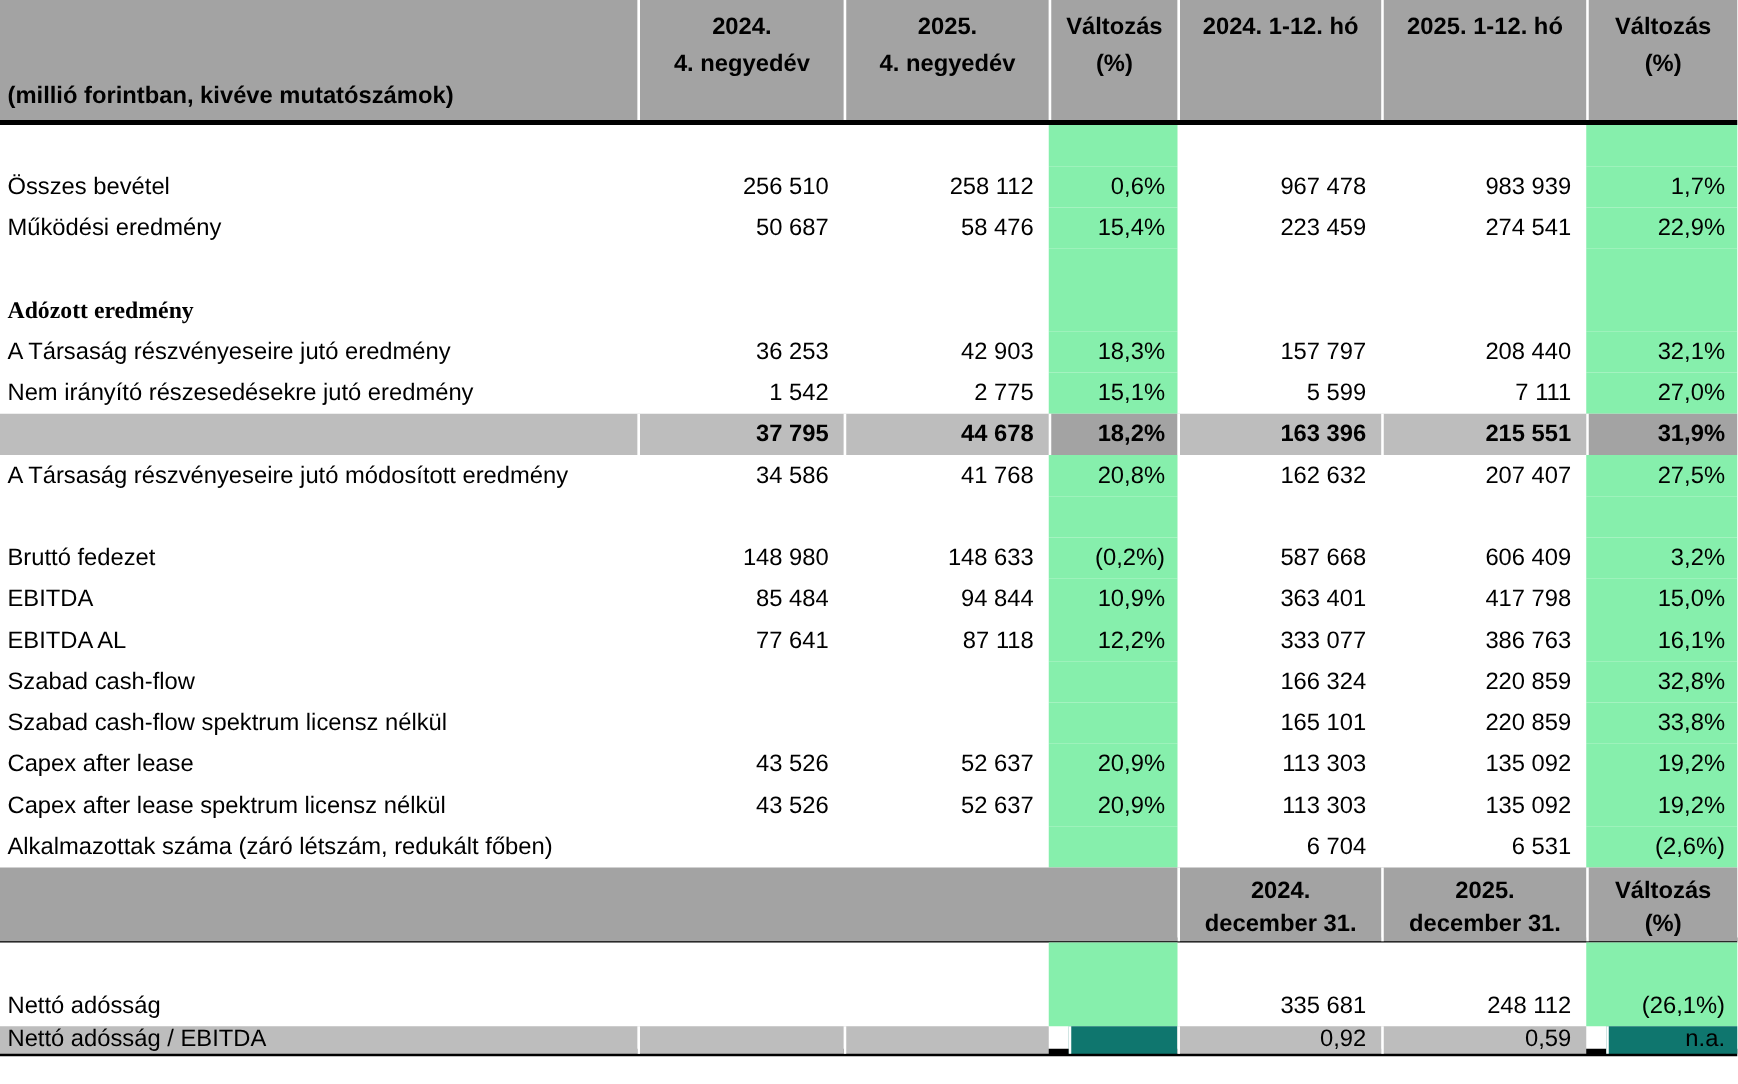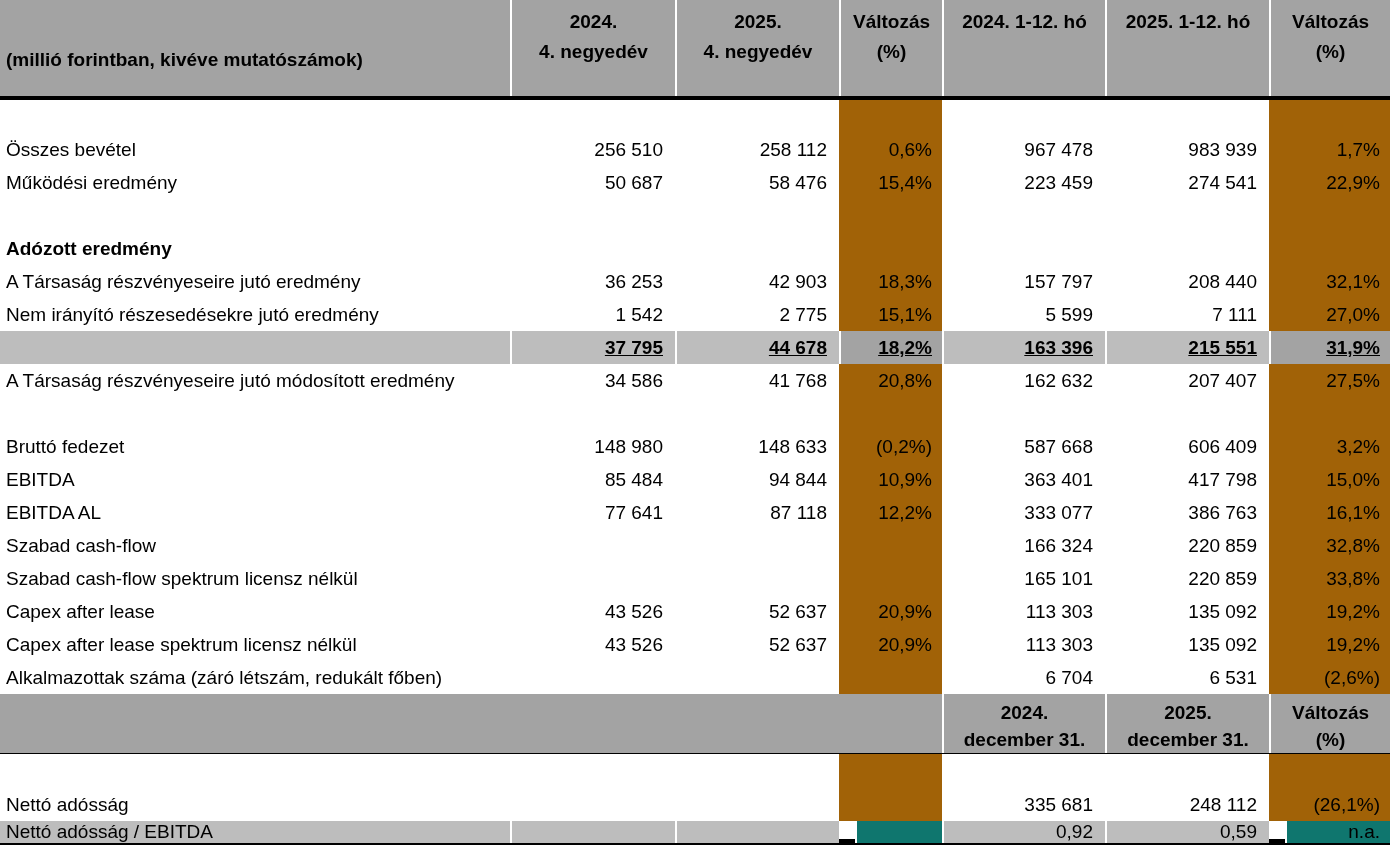--- a/index.html
+++ b/index.html
@@ -23,38 +23,38 @@
     background: #a3a3a3;
     display: flex; flex-direction: column;
     align-items: center; justify-content: flex-start;
     padding-top: 7px;
     font-weight: bold; font-size: 19px; line-height: 30px;
     text-align: center;
   }
   .h1row .hcell + .hcell { border-left: 2px solid #fff; }
   .h1row .hlabel {
     align-items: flex-start; justify-content: flex-end;
-    padding: 0 0 21px 6px; text-align: left;
+    padding: 0 0 4px 6px; text-align: left;
   }
 
   
   .row {
     display: grid;
     grid-template-columns: 510px 165px 164px 103px 163px 164px 121px;
     height: 33px;
   }
   .cell { display: flex; align-items: center; font-size: 19px; }
   .lab  { justify-content: flex-start; padding-left: 6px; }
   .val  { justify-content: flex-end; padding-right: 12px; white-space: pre; }
-  .band { background: #a16207; }
+  .band { background: #86efac; }
   .band.val { padding-right: 10px; }
 
-  .section .lab { font-weight: bold; }
-
-  .total .cell { background: #bdbdbd; font-weight: bold; text-decoration: underline; }
+  .section .lab { font-weight: bold; font-family: Liberation Serif, serif; }
+
+  .total .cell { background: #bdbdbd; font-weight: bold; }
   .total .cell + .cell { border-left: 2px solid #fff; }
   .total .cell.band { background: #a3a3a3; }
 
   .grayrow .cell { background: #bdbdbd; }
   .grayrow .cell + .cell { border-left: 2px solid #fff; text-align: center; }
   .grayrow .cell.band { background: #0f766e; margin-left: 16px; }
   .grayrow { height: 18px; }
 
   
   .h2row {

